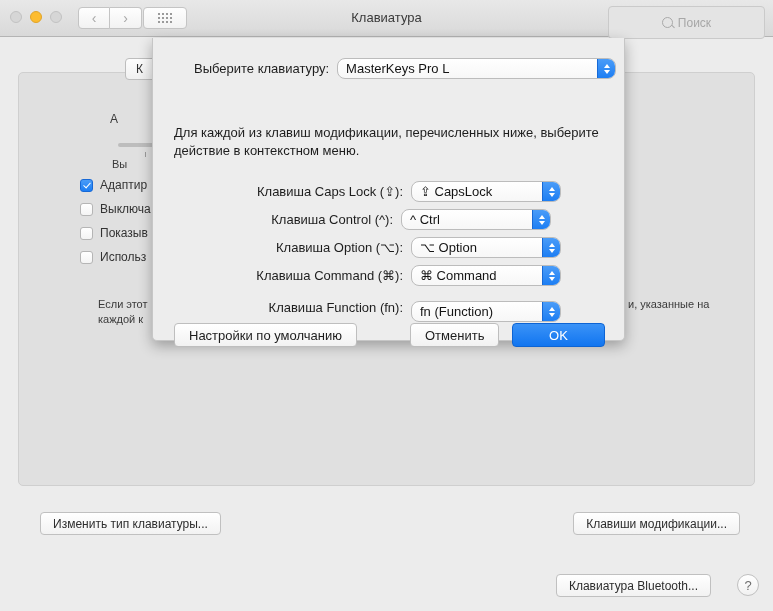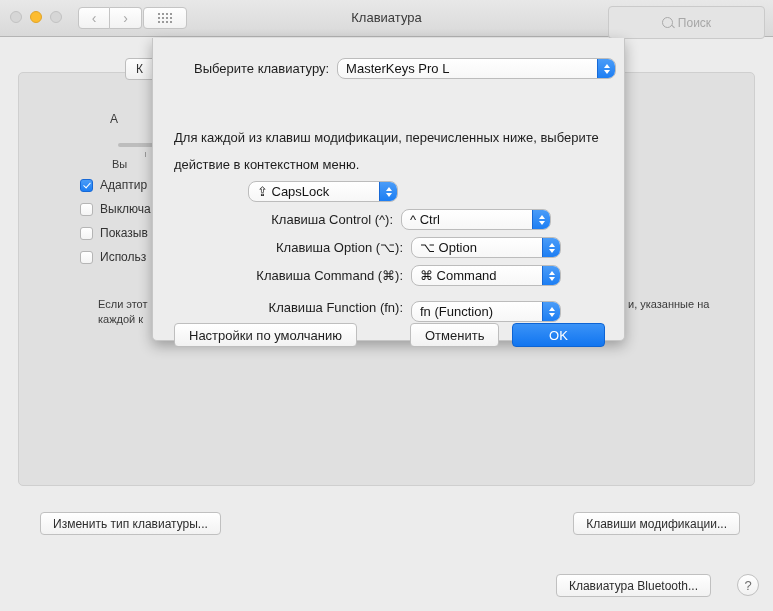--- a/index.html
+++ b/index.html
@@ -356,21 +356,21 @@
   }
   .popup .stepper .up   { border-bottom: 4px solid #ffffff; }
   .popup .stepper .down { border-top: 4px solid #ffffff; }
 
   .sheet-desc {
     position: absolute;
     left: 21px; top: 86px;
     width: 430px;
     font-size: 13px;
     color: #1d1d1d;
-    line-height: 27px;
+    line-height: 18px;
   }
 
   .sheet-buttons {
     position: absolute;
     left: 0; top: 285px;
     width: 473px;
   }
   .sbtn {
     position: absolute;
     height: 24px;
@@ -494,20 +494,21 @@
         <span class="stepper">
           <span class="up"></span>
             <span class="down"></span>
         </span>
       </span>
     </div>
 
     <div class="sheet-desc">Для каждой из клавиш модификации, перечисленных ниже, выберите действие в контекстном меню.</div>
 
     <div class="sheet-row" style="left:95px; top:143px;">
+      <span class="sheet-label" style="width:155px; margin-right:8px;">Клавиша Caps Lock (⇪):</span>
       <span class="popup" style="width:150px;">
         <span>⇪ CapsLock</span>
         <span class="stepper">
           <span class="up"></span>
             <span class="down"></span>
         </span>
       </span>
     </div>
 
     <div class="sheet-row" style="left:85px; top:171px;">

